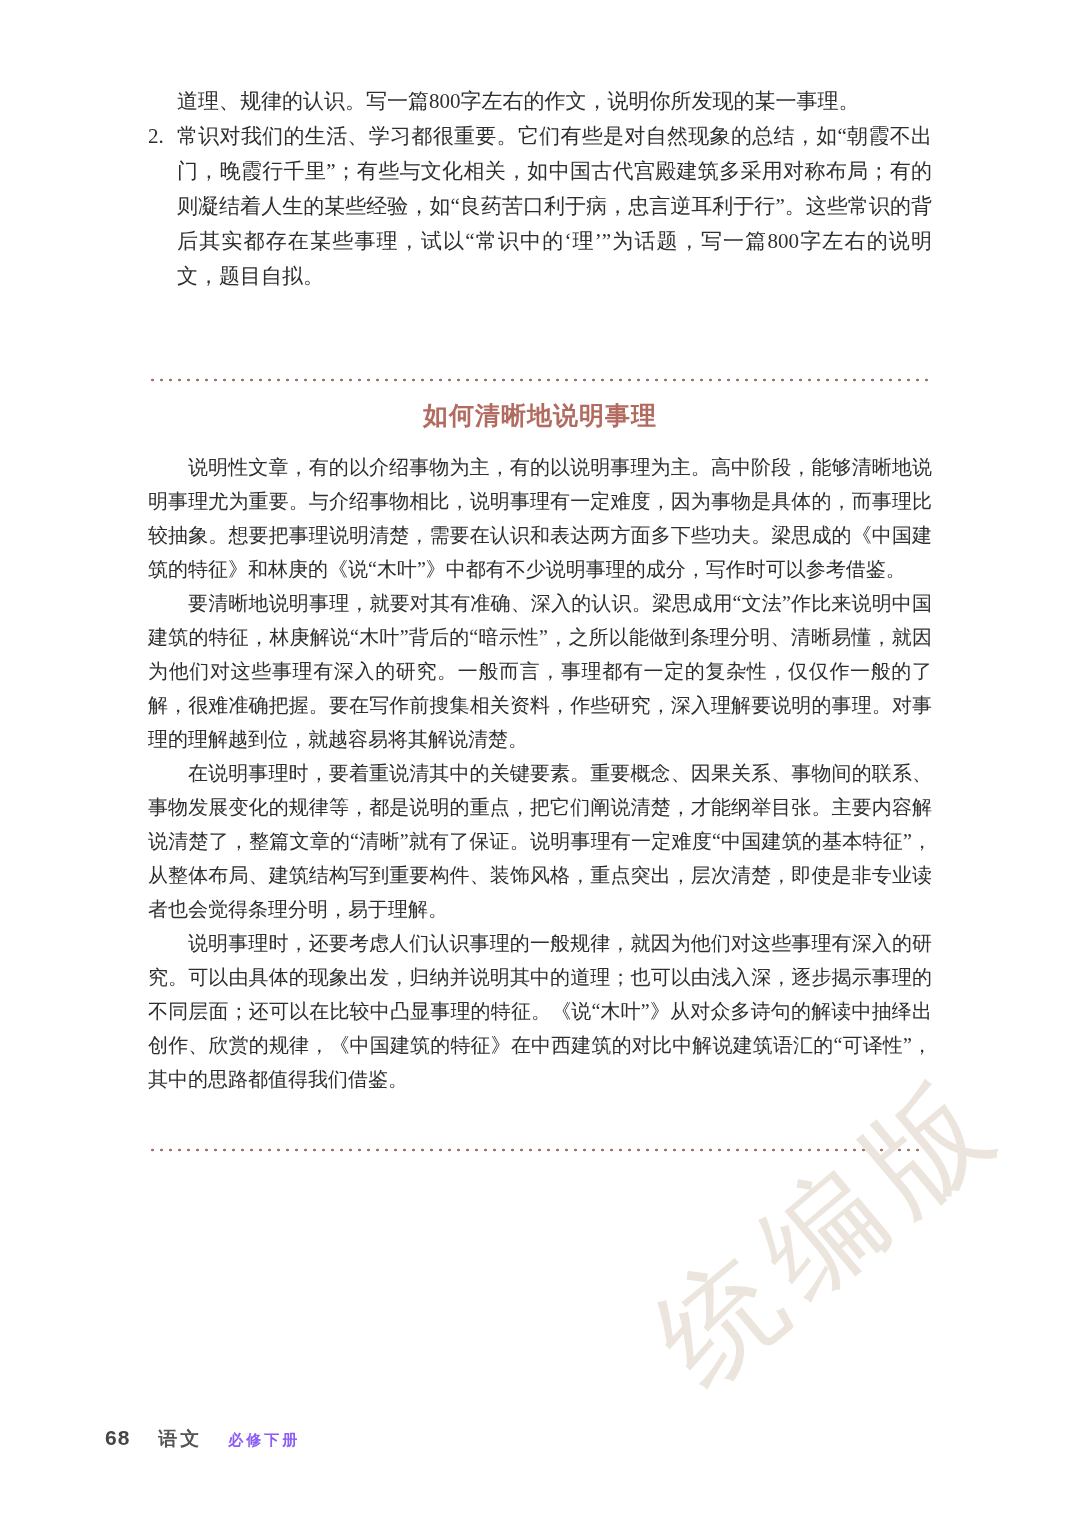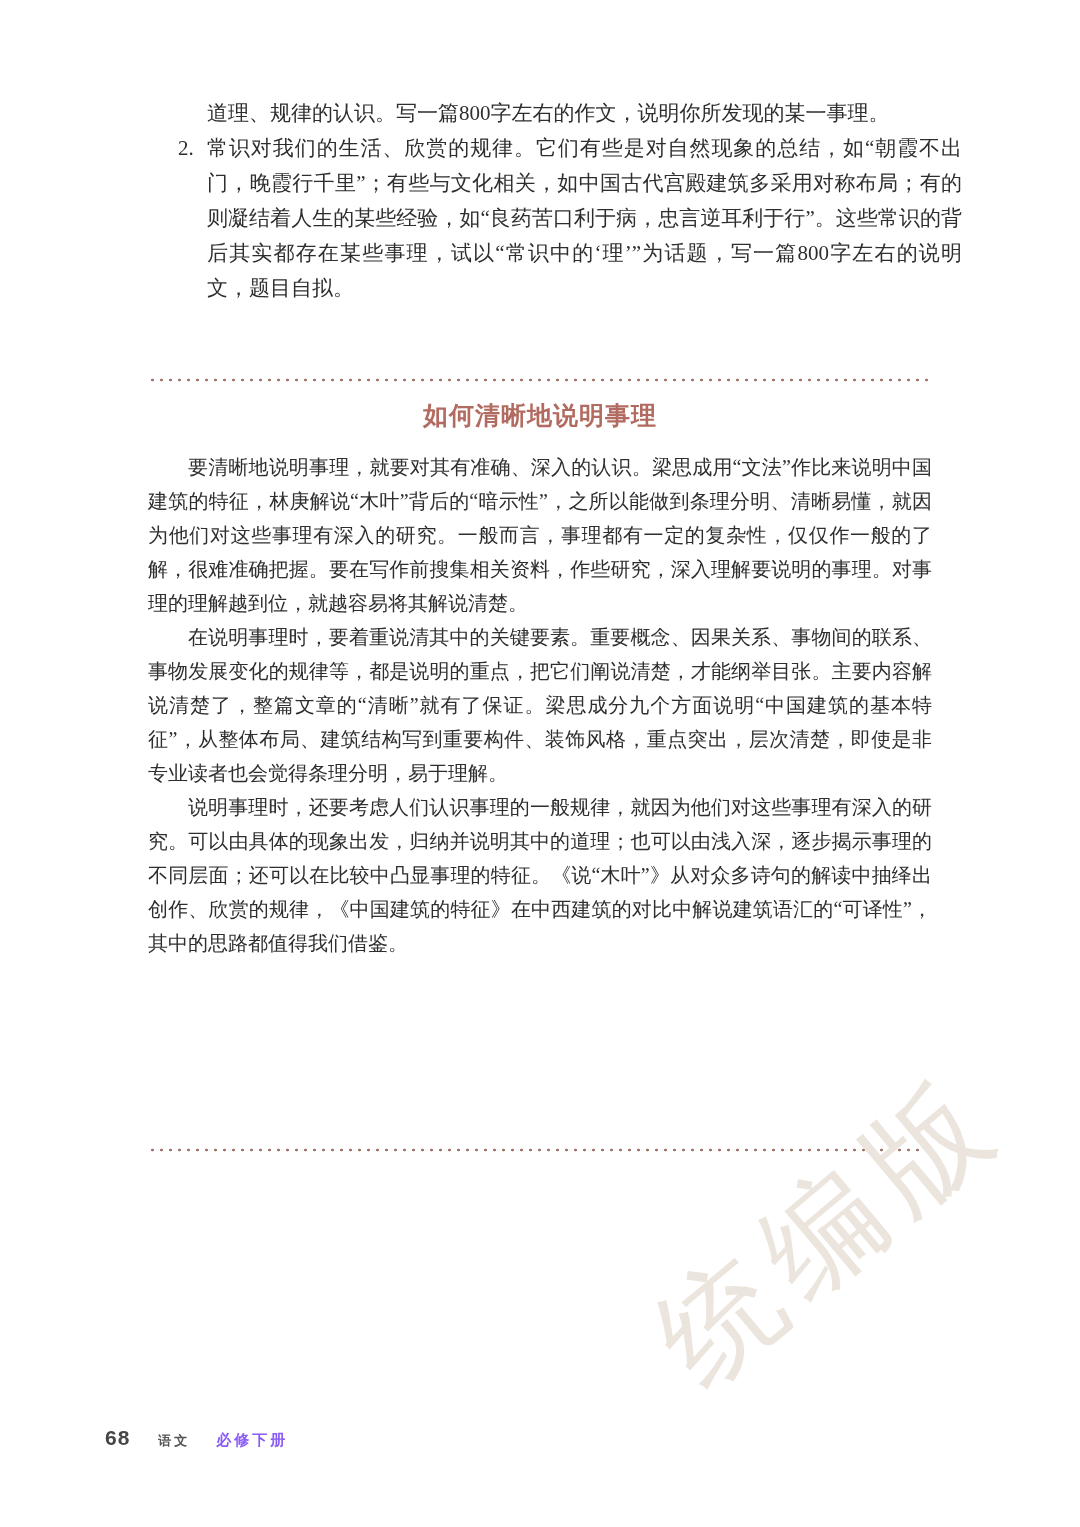--- a/index.html
+++ b/index.html
@@ -11,26 +11,25 @@
     background: #ffffff;
     overflow: hidden;
     font-family: "Liberation Serif", "DejaVu Serif", serif;
     color: #2e2e2e;
   }
 
   
   .exercises {
     position: absolute;
     left: 148px;
-    top: 96px;
+    top: 84px;
     width: 784px;
     font-size: 21px;
     line-height: 35px;
     text-align: justify;
-    margin-left: 30px;
   }
   .exercises .cont {
     padding-left: 29px;
   }
   .exercises .item {
     position: relative;
     padding-left: 29px;
   }
   .exercises .num {
     position: absolute;
@@ -107,51 +106,52 @@
     color: #4f4f4f;
     font-weight: bold;
   }
   .footer .pagenum {
     font-size: 21px;
     letter-spacing: 1px;
     margin-right: 28px;
     color: #464646;
   }
   .footer .subject {
-    font-size: 13px;
+    font-size: 19px;
     margin-right: 26px;
     letter-spacing: 3px;
     color: #555555;
   }
   .footer .volume {
     font-size: 15px;
     letter-spacing: 3px;
     color: #8b5cf6;
   }
 </style>
 </head>
 <body>
 
 <div class="page">
 
   <section class="exercises">
     <p class="cont">道理、规律的认识。写一篇800字左右的作文，说明你所发现的某一事理。</p>
     <div class="item">
       <span class="num">2.</span>
-      <p>常识对我们的生活、欣赏的规律。它们有些是对自然现象的总结，如“朝霞不出门，晚霞行千里”；有些与文化相关，如中国古代宫殿建筑多采用对称布局；有的则凝结着人生的某些经验，如“良药苦口利于病，忠言逆耳利于行”。这些常识的背后其实都存在某些事理，试以“常识中的‘理’”为话题，写一篇800字左右的说明文，题目自拟。</p>
+      <p>常识对我们的生活、学习都很重要。它们有些是对自然现象的总结，如“朝霞不出门，晚霞行千里”；有些与文化相关，如中国古代宫殿建筑多采用对称布局；有的则凝结着人生的某些经验，如“良药苦口利于病，忠言逆耳利于行”。这些常识的背后其实都存在某些事理，试以“常识中的‘理’”为话题，写一篇800字左右的说明文，题目自拟。</p>
     </div>
   </section>
 
   <div class="dotted top"></div>
 
   <h1 class="essay-title">如何清晰地说明事理</h1>
 
   <section class="essay">
+    <p>说明性文章，有的以介绍事物为主，有的以说明事理为主。高中阶段，能够清晰地说明事理尤为重要。与介绍事物相比，说明事理有一定难度，因为事物是具体的，而事理比较抽象。想要把事理说明清楚，需要在认识和表达两方面多下些功夫。梁思成的《中国建筑的特征》和林庚的《说“木叶”》中都有不少说明事理的成分，写作时可以参考借鉴。</p>
     <p>要清晰地说明事理，就要对其有准确、深入的认识。梁思成用“文法”作比来说明中国建筑的特征，林庚解说“木叶”背后的“暗示性”，之所以能做到条理分明、清晰易懂，就因为他们对这些事理有深入的研究。一般而言，事理都有一定的复杂性，仅仅作一般的了解，很难准确把握。要在写作前搜集相关资料，作些研究，深入理解要说明的事理。对事理的理解越到位，就越容易将其解说清楚。</p>
-    <p>在说明事理时，要着重说清其中的关键要素。重要概念、因果关系、事物间的联系、事物发展变化的规律等，都是说明的重点，把它们阐说清楚，才能纲举目张。主要内容解说清楚了，整篇文章的“清晰”就有了保证。梁思成分九个方面说明“中国建筑的基本特征”，从整体布局、建筑结构写到重要构件、装饰风格，重点突出，层次清楚，即使是非专业读者也会觉得条理分明，易于理解。</p>
+    <p>在说明事理时，要着重说清其中的关键要素。重要概念、因果关系、事物间的联系、事物发展变化的规律等，都是说明的重点，把它们阐说清楚，才能纲举目张。主要内容解说清楚了，整篇文章的“清晰”就有了保证。说明事理有一定难度“中国建筑的基本特征”，从整体布局、建筑结构写到重要构件、装饰风格，重点突出，层次清楚，即使是非专业读者也会觉得条理分明，易于理解。</p>
     <p>说明事理时，还要考虑人们认识事理的一般规律，就因为他们对这些事理有深入的研究。可以由具体的现象出发，归纳并说明其中的道理；也可以由浅入深，逐步揭示事理的不同层面；还可以在比较中凸显事理的特征。《说“木叶”》从对众多诗句的解读中抽绎出创作、欣赏的规律，《中国建筑的特征》在中西建筑的对比中解说建筑语汇的“可译性”，其中的思路都值得我们借鉴。</p>
   </section>
 
   <div class="dotted bottom"></div>
 
   <div class="watermark">统编版</div>
 
   <footer class="footer">
     <span class="pagenum">68</span>
     <span class="subject">语文</span>

